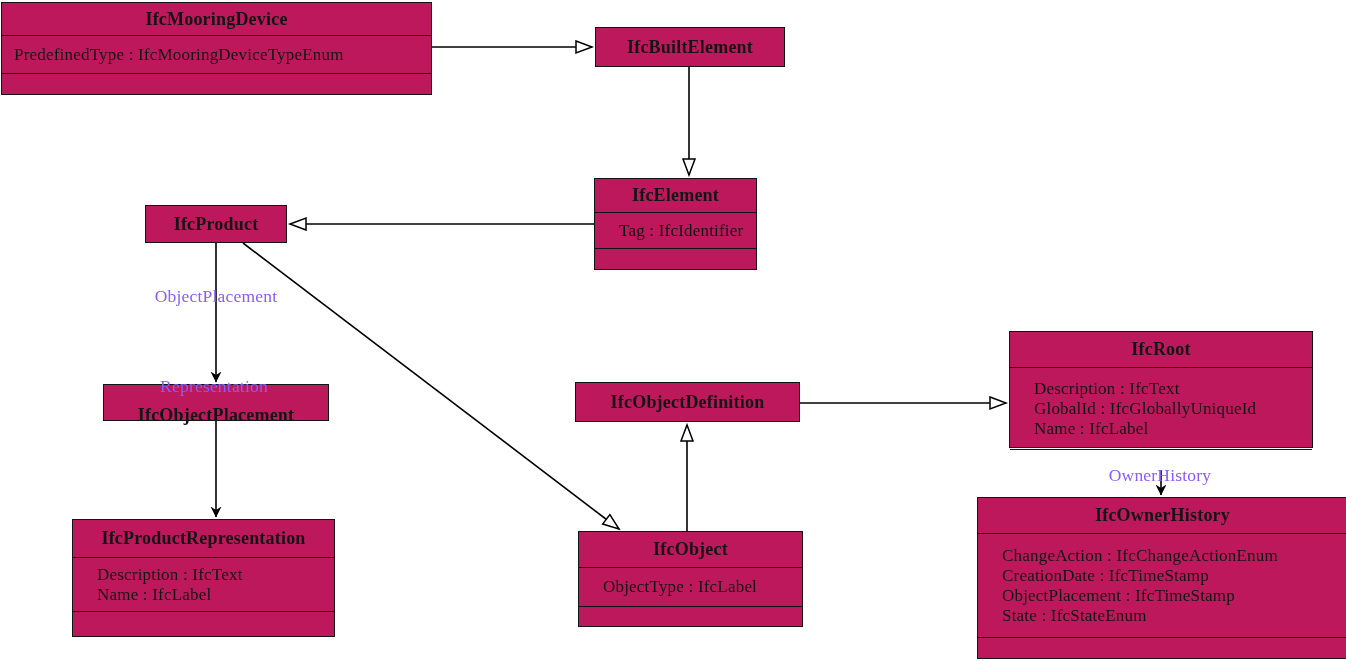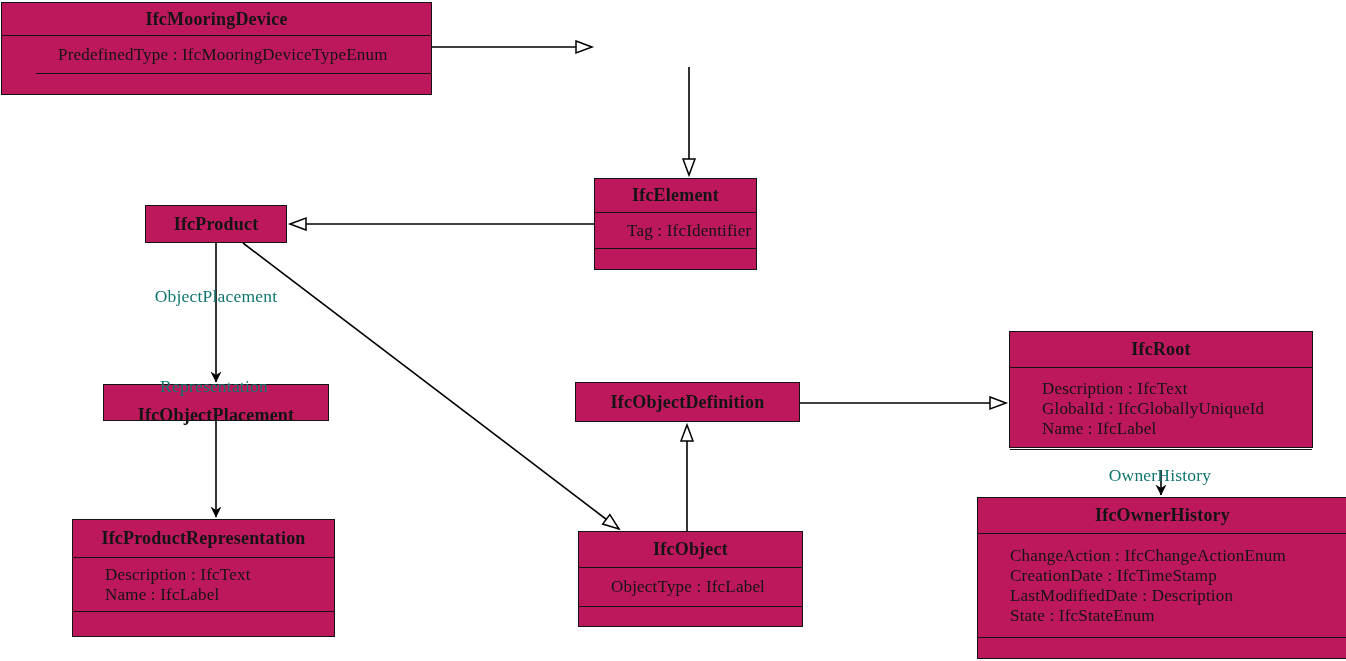--- a/index.html
+++ b/index.html
@@ -23,47 +23,50 @@
     font-weight:bold;font-size:18px;
     letter-spacing:.2px;
     flex:0 0 auto;
   }
   .uml-box.multi .uml-title{border-bottom:1.5px solid #141414;}
   .uml-box.single .uml-title{flex:1 1 auto;}
   .uml-attrs{
     border-bottom:1.5px solid #141414;
     display:flex;flex-direction:column;justify-content:center;
     font-size:17px;letter-spacing:.2px;
-    padding-left:32px;box-sizing:border-box;
+    padding-left:24px;box-sizing:border-box;
     flex:0 0 auto;
   }
-  .uml-attrs.tight{padding-left:22px;margin-left:34px;}
+  .uml-attrs.tight{padding-left:12px;}
   .attr-line{white-space:nowrap;}
   .uml-empty{flex:1 1 auto;}
   .edge-layer{position:absolute;left:0;top:0;pointer-events:none;}
   .edge-label{
     position:absolute;
-    font-size:17.5px;letter-spacing:.2px;color:#0f766e;
+    font-size:17.5px;letter-spacing:.2px;color:#8b5cf6;
     transform:translate(-50%,-50%);
     white-space:nowrap;
   }
 </style>
 </head>
 <body>
 
 <div id="stage">
 
   <div class="uml-box multi" style="left:1px;top:2px;width:431px;height:93px;">
     <div class="uml-title" style="height:32px;">IfcMooringDevice</div>
     <div class="uml-attrs tight" style="height:38px;">
       <div class="attr-line">PredefinedType : IfcMooringDeviceTypeEnum</div>
     </div>
     <div class="uml-empty"></div>
   </div>
 
+  <div class="uml-box single" style="left:595px;top:27px;width:190px;height:40px;">
+    <div class="uml-title">IfcBuiltElement</div>
+  </div>
 
   <div class="uml-box multi" style="left:594px;top:178px;width:163px;height:92px;">
     <div class="uml-title" style="height:33px;">IfcElement</div>
     <div class="uml-attrs" style="height:36px;">
       <div class="attr-line">Tag : IfcIdentifier</div>
     </div>
     <div class="uml-empty"></div>
   </div>
 
   <div class="uml-box single" style="left:145px;top:205px;width:142px;height:38px;">
@@ -103,21 +106,21 @@
       <div class="attr-line">Name : IfcLabel</div>
     </div>
     <div class="uml-empty"></div>
   </div>
 
   <div class="uml-box multi" style="left:977px;top:497px;width:371px;height:162px;">
     <div class="uml-title" style="height:35px;">IfcOwnerHistory</div>
     <div class="uml-attrs" style="height:104px;">
       <div class="attr-line">ChangeAction : IfcChangeActionEnum</div>
       <div class="attr-line">CreationDate : IfcTimeStamp</div>
-      <div class="attr-line">LastModifiedDate : Description</div>
+      <div class="attr-line">ObjectPlacement : IfcTimeStamp</div>
       <div class="attr-line">State : IfcStateEnum</div>
     </div>
     <div class="uml-empty"></div>
   </div>
 
   <svg class="edge-layer" width="1346" height="661" viewBox="0 0 1346 661">
     <defs>
       <marker id="tri" markerUnits="userSpaceOnUse" markerWidth="20" markerHeight="16" refX="17" refY="7" orient="auto">
         <path d="M1,1 L17,7 L1,13 Z" fill="#ffffff" stroke="#000000" stroke-width="1.5"></path>
       </marker>

